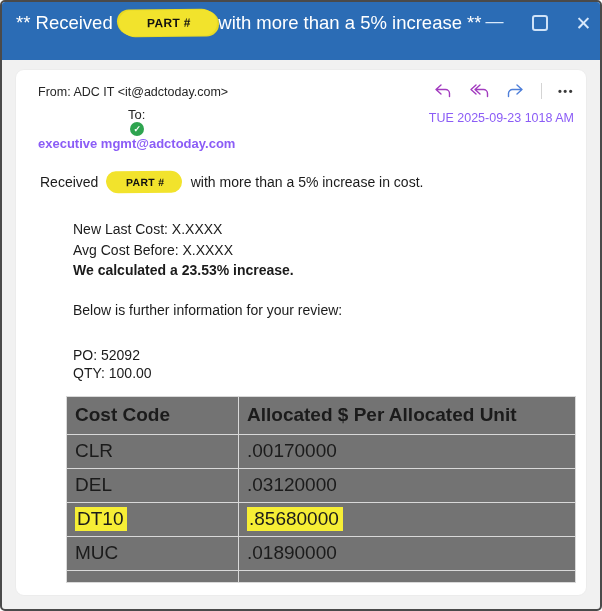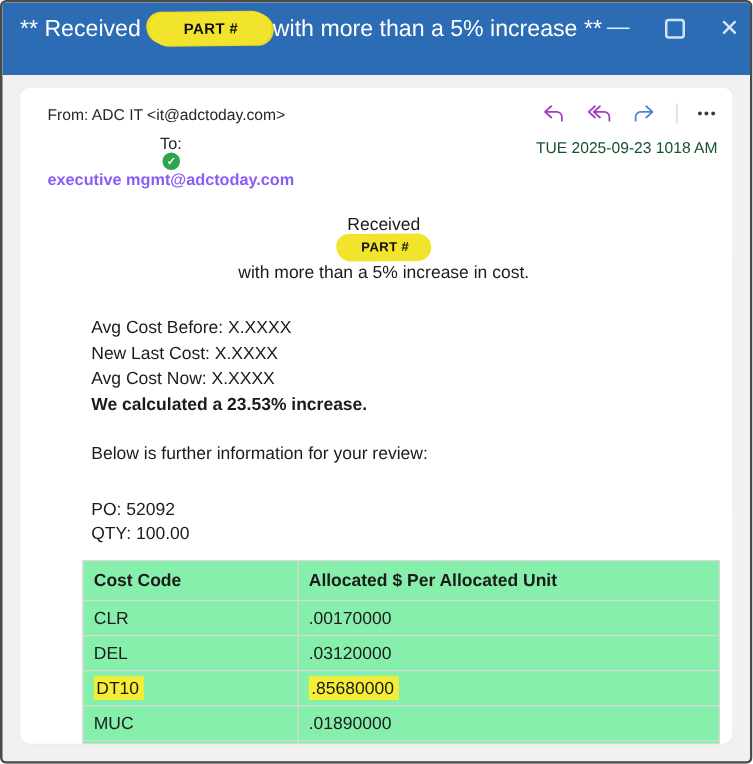--- a/index.html
+++ b/index.html
@@ -48,39 +48,39 @@
     width:14px; height:14px; border-radius:50%;
     background:#2ea44f; color:#fff; font-size:9px; font-weight:bold;
     margin:0 5px 0 6px;
   }
   .to-value { font-weight:bold; color:#8b5cf6; }
   .hdr-right { display:flex; flex-direction:column; align-items:flex-end; }
   .actions { display:flex; align-items:center; gap:16px; margin-bottom:12px; }
   .action-btn { display:inline-flex; cursor:pointer; }
   .actions .divider { width:1px; height:16px; background:#d4d4d4; }
   .more-dots { color:#3a3a3a; font-size:11px; letter-spacing:1.5px; font-weight:bold; }
-  .date-line { font-size:12.5px; color:#14532d; }
+  .date-line { font-size:12.5px; color:#8b5cf6; }
   
   .mail-body { padding:20px 0 0 13px; font-size:14px; color:#1b1b1b; }
-  .intro-line { display:flex; align-items:center; white-space:nowrap;flex-direction:column; }
+  .intro-line { display:flex; align-items:center; white-space:nowrap; }
   .redact-body {
     display:inline-block; background:#f2e32c; color:#111;
     font-size:10.5px; font-weight:bold; letter-spacing:.3px;
     padding:5px 18px 5px 20px; border-radius:12px 14px 13px 15px;
     margin:0 8px; transform:rotate(-.5deg);
   }
   .stats-block { margin:26px 0 0 33px; line-height:20.5px; }
   .conclusion { font-weight:bold; }
   .review-line { margin:21px 0 0 33px; }
   .po-block { margin:28px 0 0 33px; line-height:18.5px; }
   
   table.cost-table {
     margin:13px 0 0 26px; width:510px;
-    border-collapse:collapse; font-size:14px; color:#1b1b1b;
-    background:#86efac;
+    border-collapse:collapse; font-size:19px; color:#1b1b1b;
+    background:#737373;
   }
   .cost-table th, .cost-table td {
     border:1px solid #d9d9d9; text-align:left;
     padding:5px 8px 6px 8px;
   }
   .cost-table th { font-weight:bold; padding-top:7px; padding-bottom:8px; }
   .cost-table col.c1 { width:172px; }
   .hl { background:#f6ee35; padding:1px 4px 2px 2px; }
 </style>
 </head>
@@ -142,23 +142,22 @@
 
     <div class="mail-body">
 
       <div class="intro-line">
         <span>Received</span>
         <span class="redact-body">PART #</span>
         <span>with more than a 5% increase in cost.</span>
       </div>
 
       <div class="stats-block">
+        <div>New Last Cost: X.XXXX</div>
         <div>Avg Cost Before: X.XXXX</div>
-        <div>New Last Cost: X.XXXX</div>
-        <div>Avg Cost Now: X.XXXX</div>
         <div class="conclusion">We calculated a 23.53% increase.</div>
       </div>
 
       <div class="review-line">Below is further information for your review:</div>
 
       <div class="po-block">
         <div>PO: 52092</div>
         <div>QTY: 100.00</div>
       </div>
 

